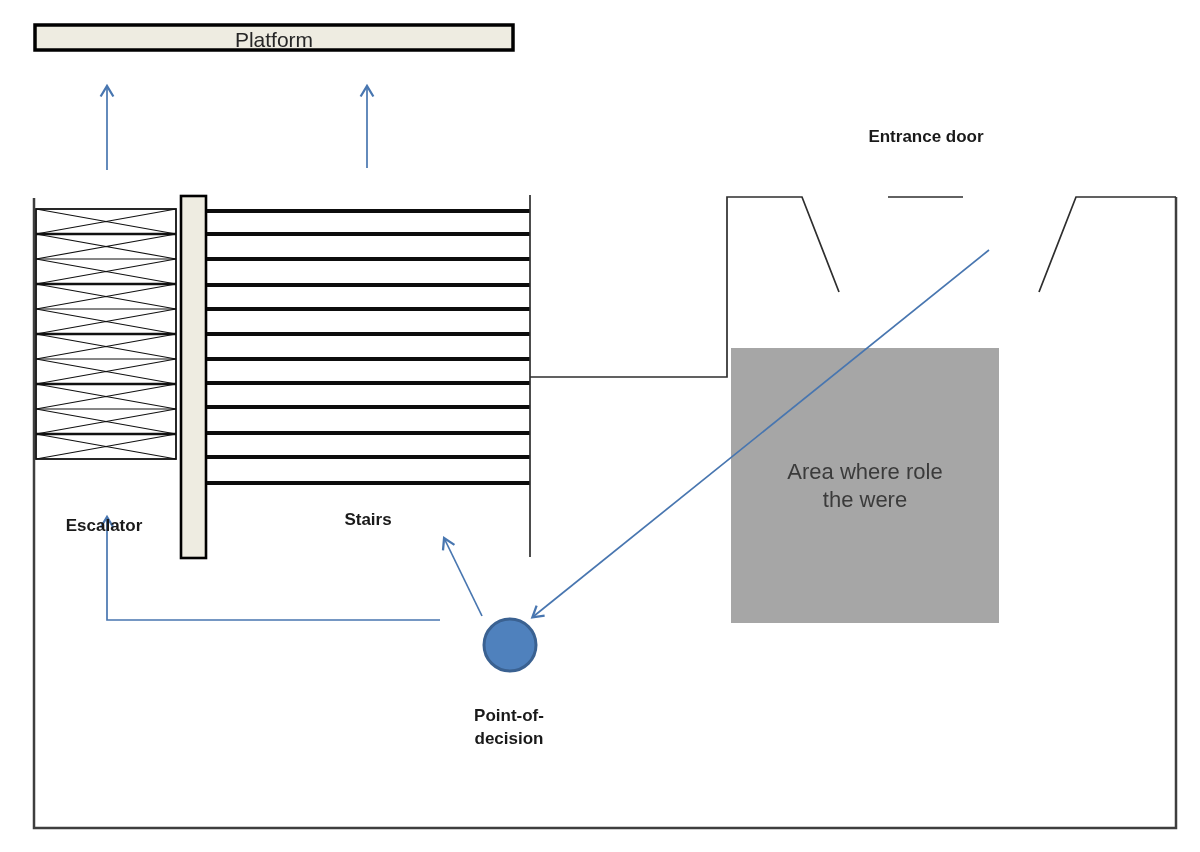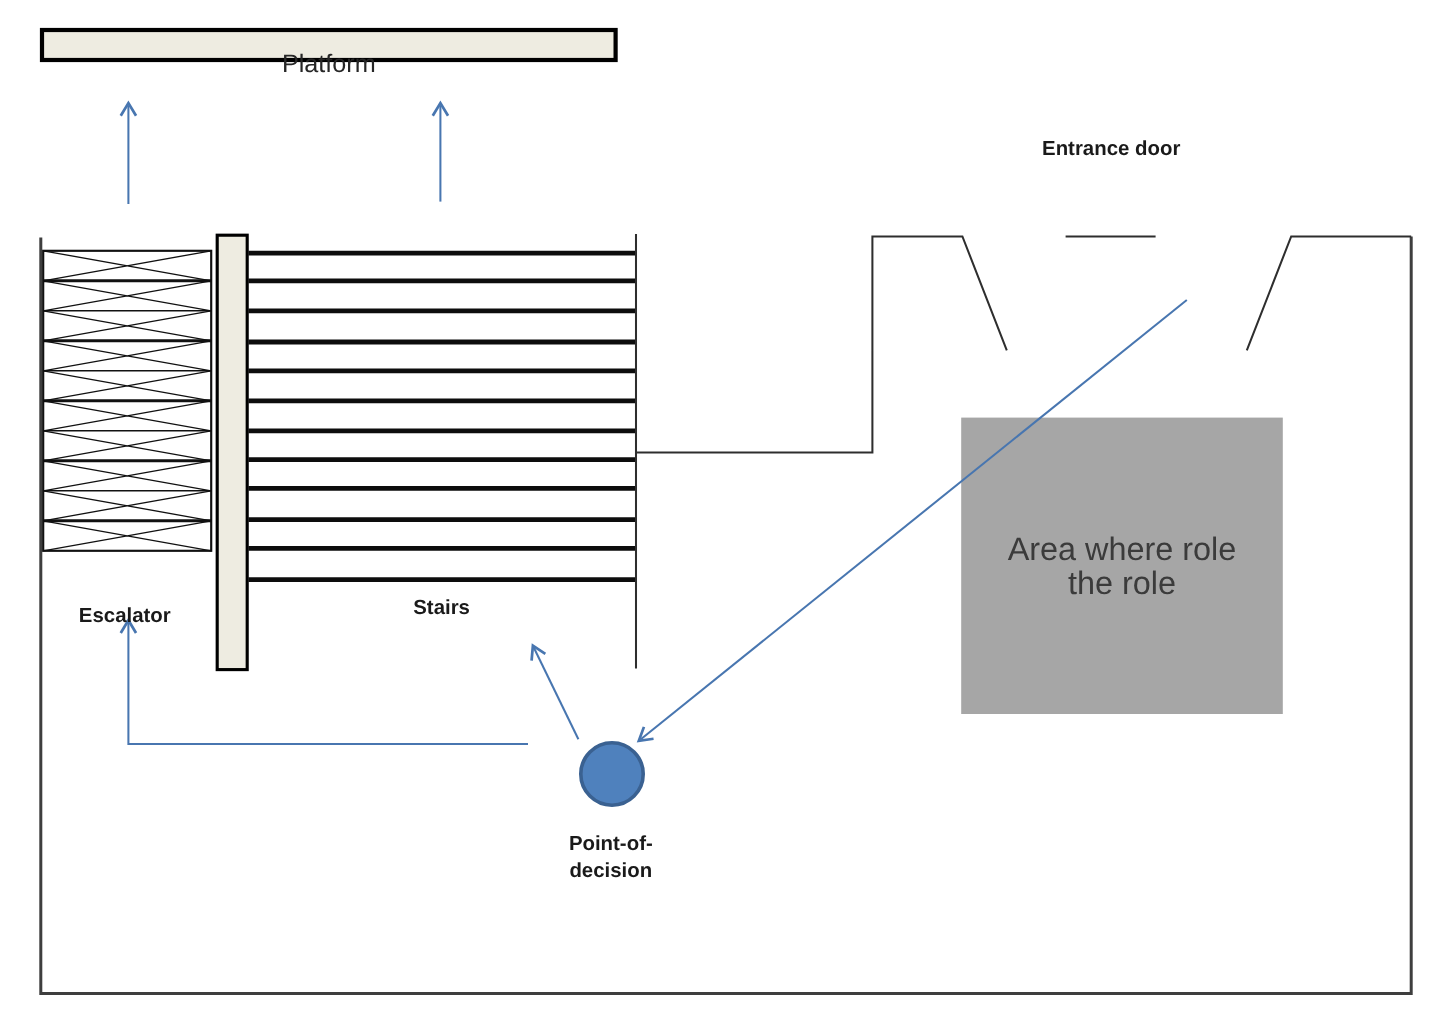--- a/index.html
+++ b/index.html
@@ -3,35 +3,35 @@
 <meta charset="utf-8">
 <style>
   html,body{margin:0;padding:0;background:#fff;}
   .canvas{
     position:relative;width:1200px;height:852px;background:#fff;overflow:hidden;
     font-family:"Liberation Sans",sans-serif;
   }
   .canvas svg{position:absolute;left:0;top:0;z-index:2;pointer-events:none;}
   .lbl{position:absolute;z-index:3;color:var(--text);white-space:nowrap;}
   .lbl.bold{font-weight:bold;font-size:17px;}
-  .center-x{transform:translateX(-50%);text-align:center;}
+  .center-x{transform:translateX(-50%);text-align:center;margin-top:13px;}
   .platform-lbl{
-    left:35px;top:41px;width:478px;height:26px;z-index:3;
+    left:35px;top:27px;width:478px;height:26px;z-index:3;
     display:flex;align-items:center;justify-content:center;
     font-size:21px;color:#262626;
   }
   .entrance-lbl{left:926px;top:111px;line-height:26px;}
   .escalator-lbl{left:104px;top:503px;}
   .stairs-lbl{left:368px;top:497px;}
   .decision-lbl{left:509px;top:691px;line-height:23px;text-align:center;}
   .area-box{
-    position:absolute;z-index:1;left:801px;top:348px;width:268px;height:247px;
+    position:absolute;z-index:1;left:731px;top:348px;width:268px;height:275px;
     background:var(--gray-area);
     display:flex;flex-direction:column;align-items:center;justify-content:center;
-    font-size:27px;line-height:28px;color:var(--area-text);text-align:center;
+    font-size:22px;line-height:28px;color:var(--area-text);text-align:center;
   }
   
   .beige{fill:var(--beige);stroke:#000;}
   .outline{stroke:var(--wall);stroke-width:2.5;fill:none;}
   .wall{stroke:#2e2e2e;stroke-width:1.7;fill:none;}
   .stair-line{stroke:var(--stair);stroke-width:4;}
   .esc-box{stroke:#111;stroke-width:1.8;fill:none;}
   .esc-div{stroke:#111;stroke-width:2.4;}
   .esc-div.thin{stroke-width:1.2;}
   .esc-x{stroke:#111;stroke-width:1.1;fill:none;}
@@ -39,21 +39,21 @@
   .arrowhead{stroke:var(--arrow-blue);fill:none;stroke-width:1.6;}
   .decision-circle{fill:var(--circle-fill);stroke:var(--circle-stroke);stroke-width:3;}
 </style>
 </head>
 <body>
 
 <div class="canvas">
 
   <div class="area-box">
     <div>Area where role</div>
-    <div>the role</div>
+    <div>the were</div>
   </div>
 
   <svg width="1200" height="852" viewBox="0 0 1200 852">
     <defs>
       <marker id="ah" viewBox="0 0 12 12" refX="8.5" refY="6" markerWidth="10" markerHeight="10" orient="auto">
         <path class="arrowhead" d="M2.5,1.5 L10,6 L2.5,10.5"></path>
       </marker>
     </defs>
 
     <rect class="beige" stroke-width="3.5" x="35" y="25" width="478" height="25"></rect>

